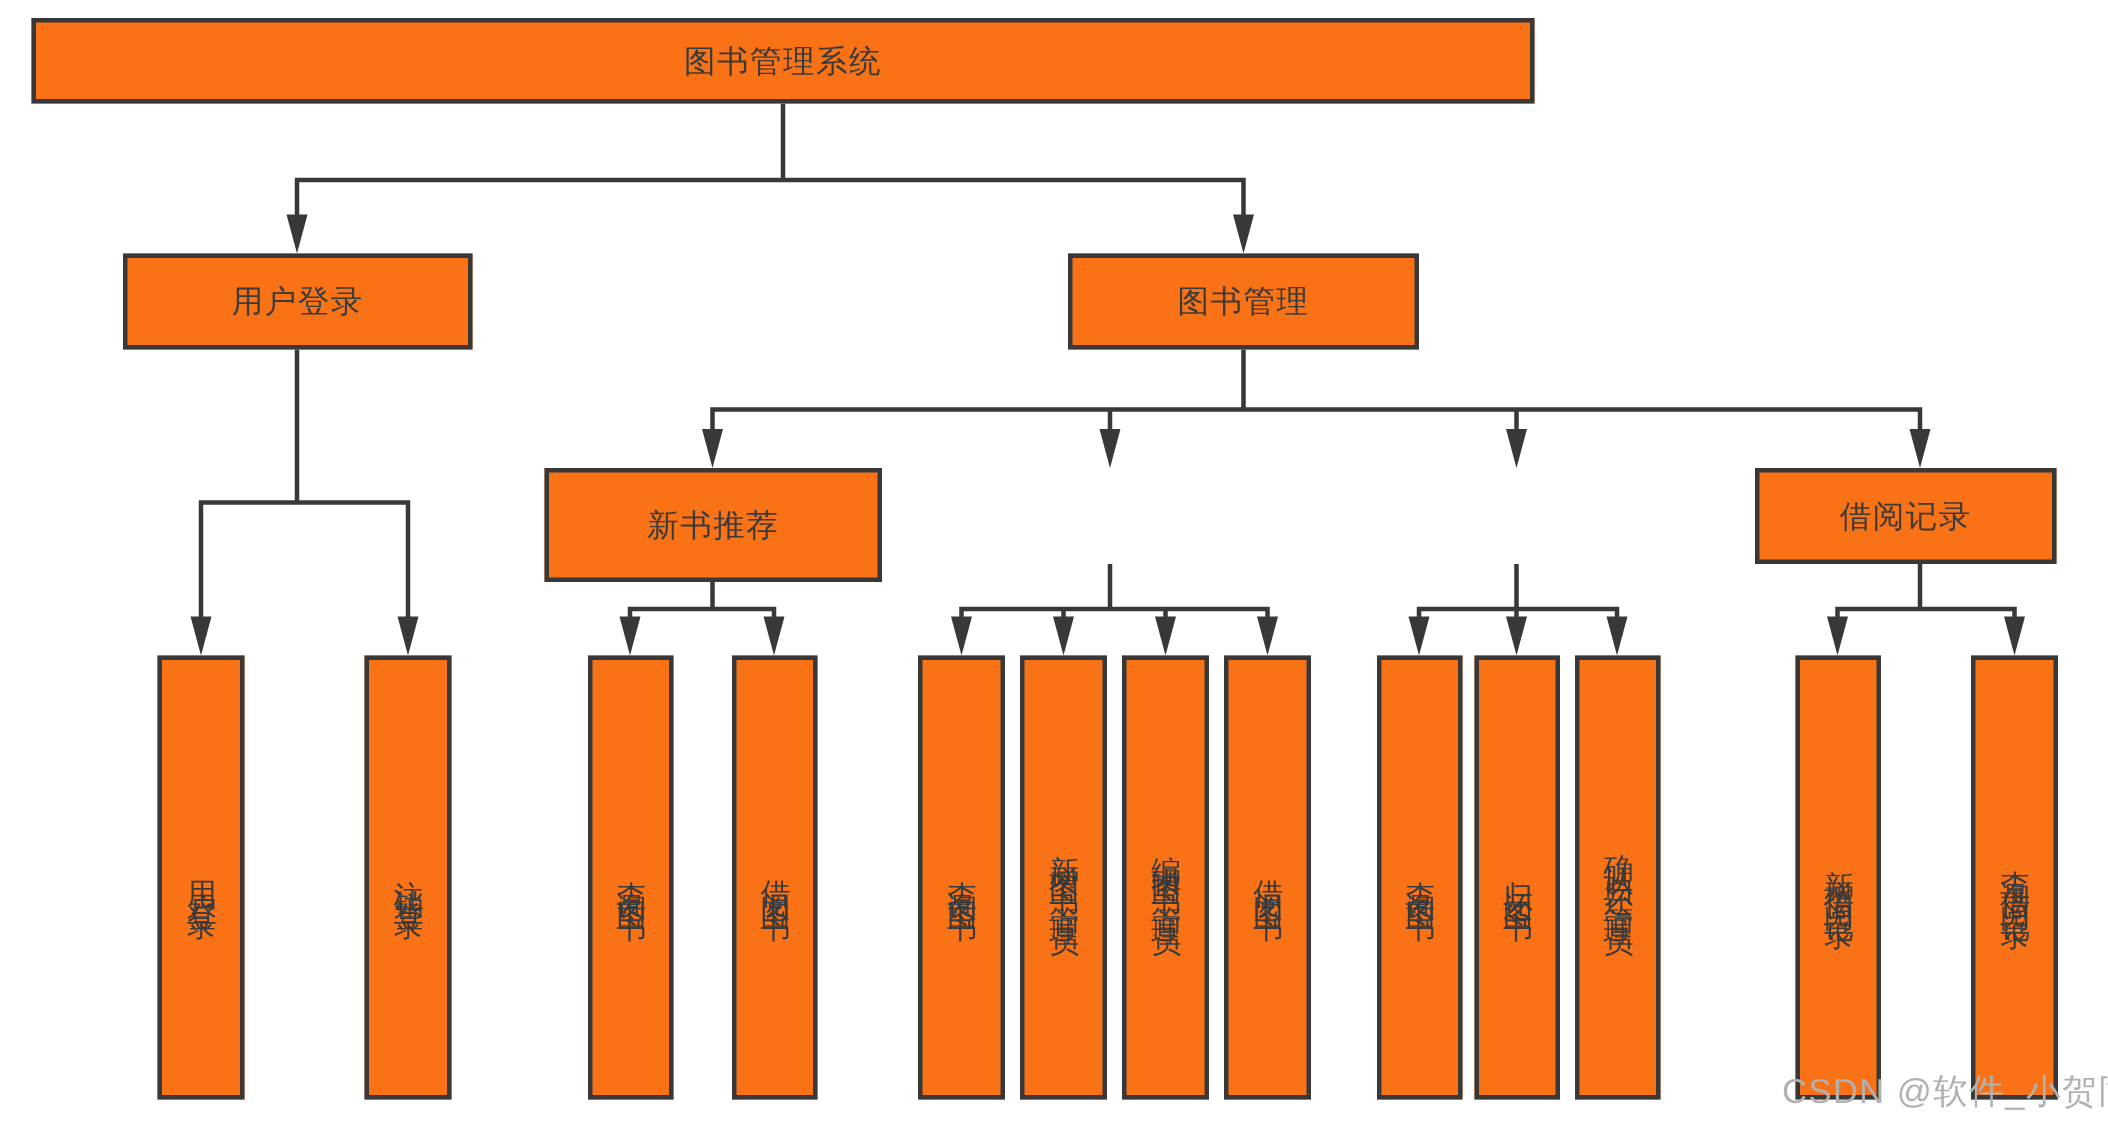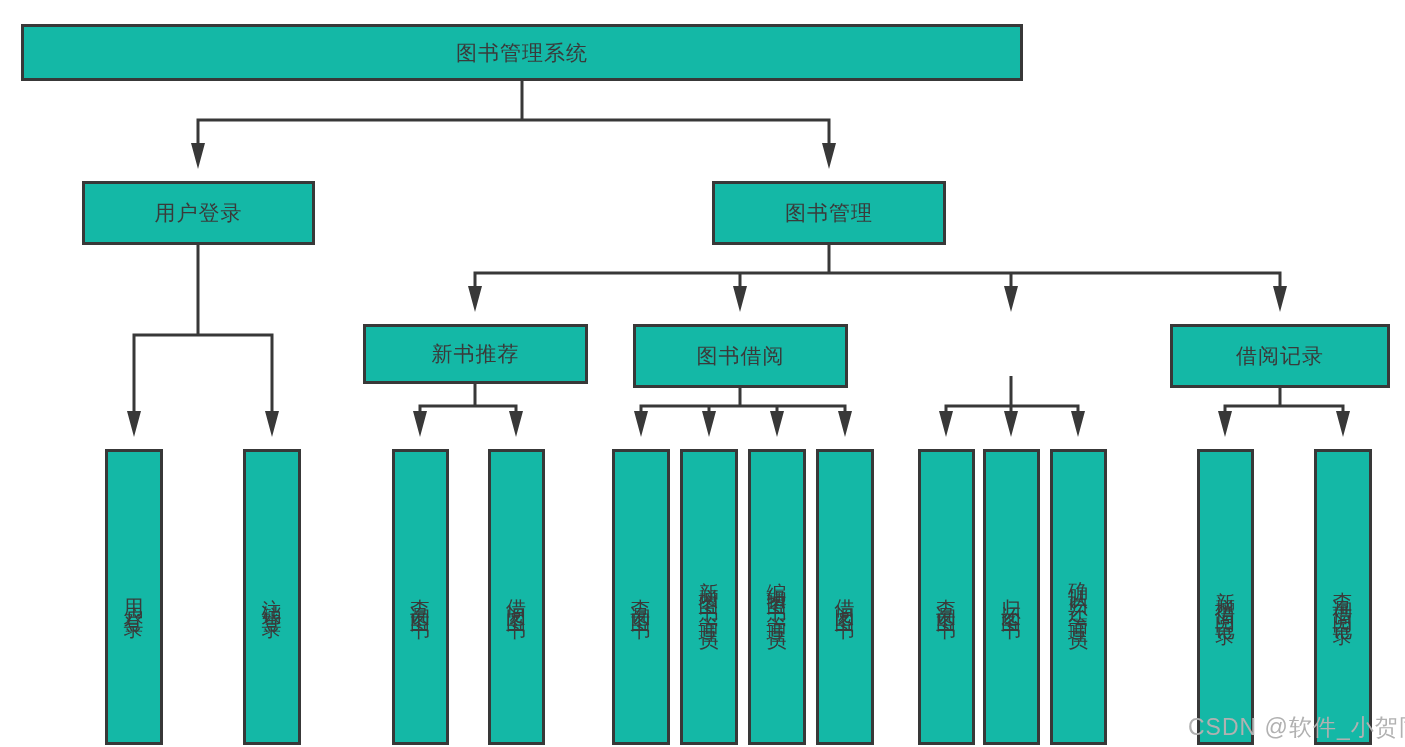--- a/index.html
+++ b/index.html
@@ -9,22 +9,22 @@
   html,body{margin:0;padding:0;background:#fff;}
   .stage{
     position:relative; width:1405px; height:747px; background:var(--bg);
     font-family:"Liberation Sans", sans-serif; overflow:hidden;
   }
   .connectors{position:absolute; left:0; top:0; z-index:1;}
   .connectors .wire{fill:none; stroke:var(--line); stroke-width:3;}
   .connectors .head{fill:var(--line); stroke:none;}
   .hbox,.vbox{
     position:absolute; box-sizing:border-box; border:3px solid var(--border);
-    background:#14b8a6; color:var(--text); display:flex; align-items:center;
-    justify-content:center; z-index:2; text-align:center;margin-top:12px;
+    background:#f97316; color:var(--text); display:flex; align-items:center;
+    justify-content:center; z-index:2; text-align:center;
   }
   .hbox{font-size:21px; letter-spacing:1px;}
   .vbox{
     writing-mode:vertical-rl; text-orientation:mixed;
     font-size:20px; letter-spacing:7px; line-height:1;
     top:437px; height:296px;
   }
   .watermark{
     position:absolute; left:1188px; top:712px; z-index:6;
     font-size:23px; letter-spacing:1px; color:var(--wm); white-space:nowrap;
@@ -90,23 +90,22 @@
       M1071 411 H1085 L1078 437 Z
       M1218 411 H1232 L1225 437 Z
       M1336 411 H1350 L1343 437 Z"></path>
   </svg>
 
   <div class="hbox" style="left:21px; top:12px; width:1002px; height:57px;">图书管理系统</div>
 
   <div class="hbox" style="left:82px; top:169px; width:233px; height:64px;">用户登录</div>
   <div class="hbox" style="left:712px; top:169px; width:234px; height:64px;text-align:right;">图书管理</div>
 
-  <div class="hbox" style="left:363px; top:312px; width:225px; height:60px;font-family:Liberation Serif, serif;">新书推荐</div>
-  <div class="hbox" style="left:633px; top:312px; width:215px; height:64px;">图书借阅</div>
-  <div class="hbox" style="left:1170px; top:312px; width:220px; height:64px;">借阅记录</div>
+  <div class="hbox" style="left:363px; top:312px; width:225px; height:76px;font-family:Liberation Serif, serif;">新书推荐</div>
+  <div class="hbox" style="left:1170px; top:312px; width:201px; height:64px;">借阅记录</div>
 
   <div class="vbox" style="left:105px; width:58px;">用户登录</div>
   <div class="vbox" style="left:243px; width:58px;">注销登录</div>
 
   <div class="vbox" style="left:392px; width:57px;">查询图书</div>
   <div class="vbox" style="left:488px; width:57px;">借阅图书</div>
 
   <div class="vbox" style="left:612px; width:58px;">查询图书</div>
   <div class="vbox" style="left:680px; width:58px;">新增图书（管理员）</div>
   <div class="vbox" style="left:748px; width:58px;">编辑图书（管理员）</div>

